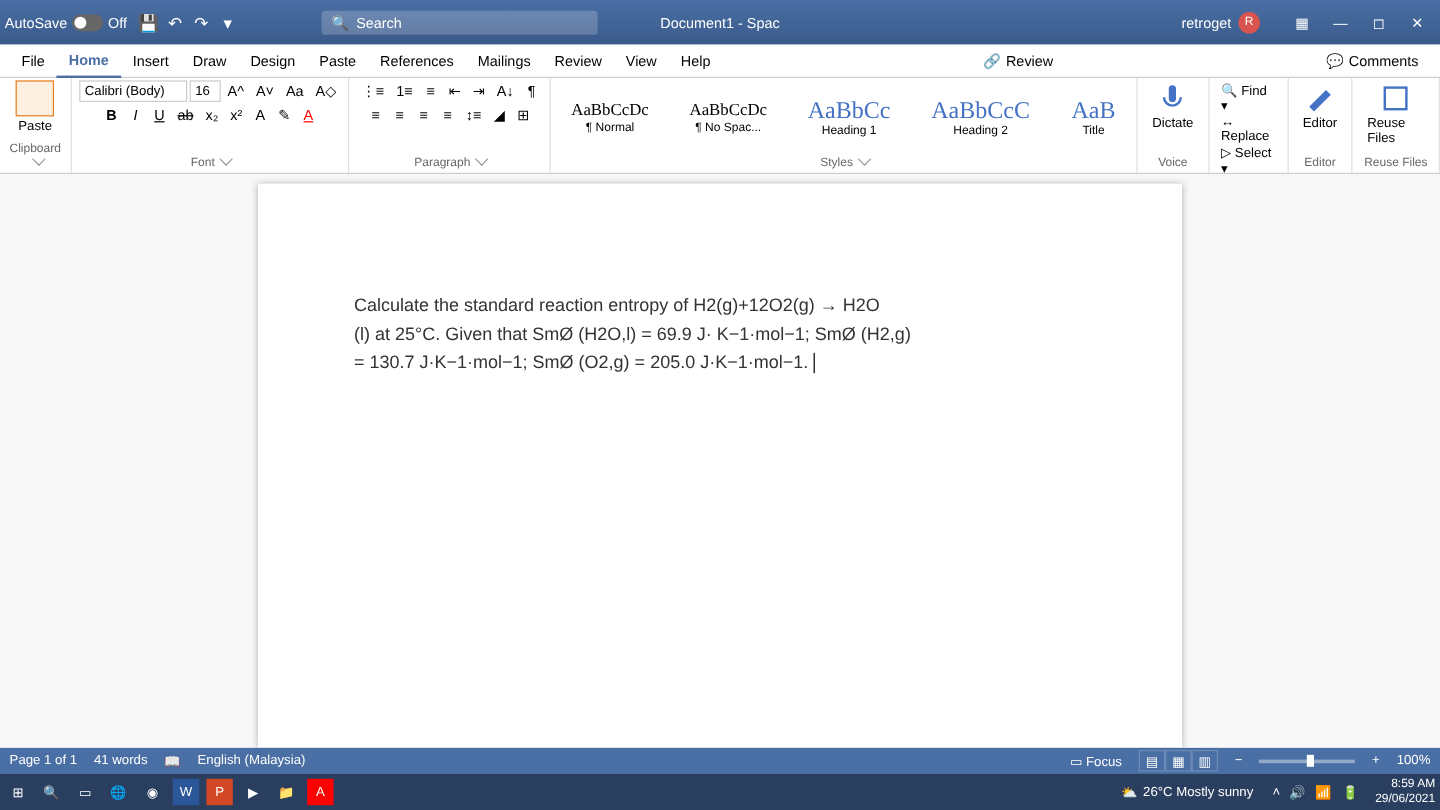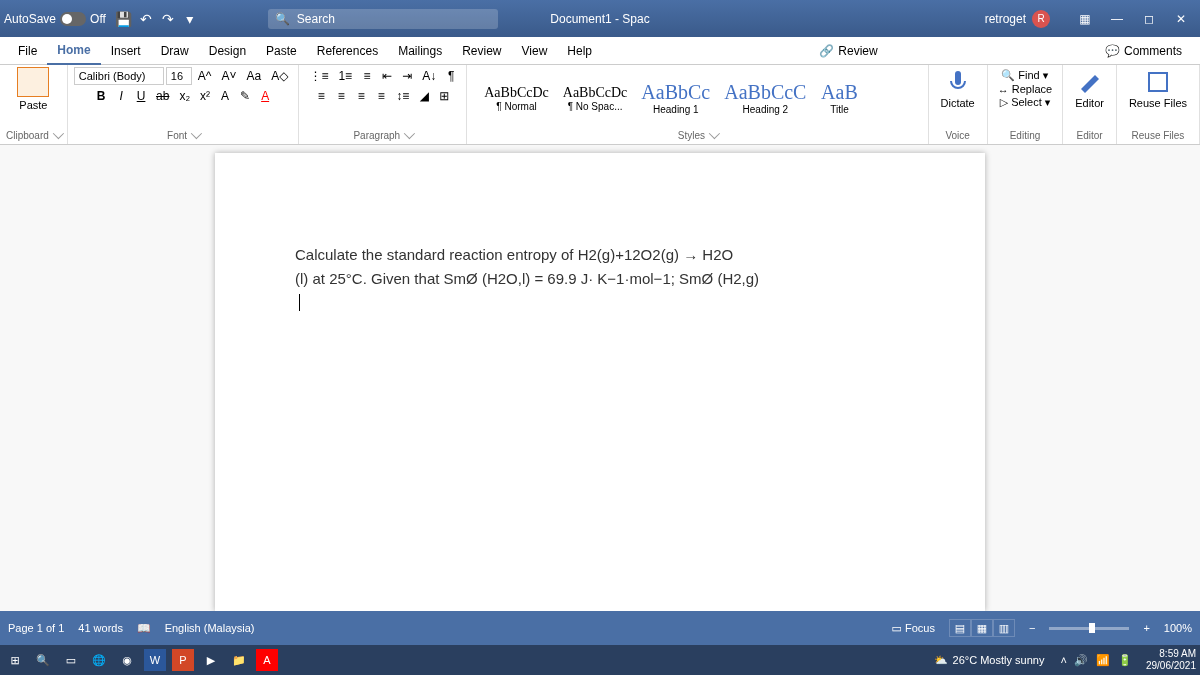--- a/index.html
+++ b/index.html
@@ -23,31 +23,31 @@
 .share,.comments{margin-left:auto;padding:4px 10px;display:flex;align-items:center;gap:4px;font-size:12px}
 .ribbon{height:80px;display:flex;border-bottom:1px solid #ccc;font-size:11px}
 .group{border-right:1px solid #e0e0e0;padding:2px 6px;display:flex;flex-direction:column}
 .group-body{flex:1;display:flex;align-items:center;gap:2px}
 .group-label{text-align:center;font-size:10px;color:#666;padding:1px 0}
 .paste-icon{width:32px;height:30px;border:1px solid #e67e22;background:#fdf0e0}
 .font-box{display:flex;flex-direction:column;gap:2px}
 .font-row{display:flex;gap:2px;align-items:center}
 .font-sel{border:1px solid #ccc;padding:2px 4px;font-size:11px}
 .rb-btn{padding:2px 4px;min-width:18px;text-align:center;font-size:12px}
-.styles-gallery{display:flex;gap:0;flex:1;align-items:center;padding:0 4px}
+.styles-gallery{display:flex;gap:20px;flex:1;align-items:center;padding:0 4px}
 .style-item{border:1px solid transparent;padding:4px 6px;text-align:center;font-size:10px;min-width:52px}
 .style-preview{font-family:'Times New Roman';font-size:14px}
 .style-preview.big{font-size:20px;color:#4472c4}
 .editing-col{display:flex;flex-direction:column;font-size:11px;gap:1px;padding:2px 4px}
 .big-btn{display:flex;flex-direction:column;align-items:center;gap:2px;padding:2px 6px;font-size:11px}
 .big-btn svg{width:26px;height:26px}
 .doc-area{flex:1;background:#f8f8f8;display:flex;justify-content:center;overflow:hidden;position:relative}
 .page{width:770px;background:#fff;margin-top:8px;box-shadow:0 0 6px rgba(0,0,0,.3);padding:90px 80px;font-family:'Cambria',serif;font-size:15px;color:#333;line-height:1.6}
 .page .cursor{border-right:1px solid #000}
-.statusbar{height:34px;background:#4a6fa5;color:#fff;display:flex;align-items:center;font-size:11px;padding:0 8px;gap:14px}
+.statusbar{height:22px;background:#4a6fa5;color:#fff;display:flex;align-items:center;font-size:11px;padding:0 8px;gap:14px}
 .statusbar .spacer{flex:1}
 .view-btns{display:flex;gap:0}
 .vbtn{width:22px;height:18px;display:flex;align-items:center;justify-content:center;border:1px solid rgba(255,255,255,.2)}
 .zoom-slider{width:80px;height:3px;background:rgba(255,255,255,.4);position:relative}
 .zoom-slider::after{content:'';position:absolute;width:6px;height:10px;background:#fff;top:-4px;left:50%}
 .taskbar{height:30px;background:#2a3f5f;display:flex;align-items:center;color:#fff;font-size:11px;padding:0 4px;gap:6px}
 .task-icon{width:22px;height:22px;display:flex;align-items:center;justify-content:center}
 .weather{display:flex;align-items:center;gap:4px;margin-left:auto}
 .tray{display:flex;align-items:center;gap:8px;margin-left:10px}
 .time{text-align:right;font-size:10px;line-height:1.2;margin-left:8px}
@@ -217,21 +217,21 @@
       <span>Reuse Files</span>
     </div>
     <div class="group-label">Reuse Files</div>
   </div>
 </div>
 
 <div class="doc-area">
   <div class="page">
     <div>Calculate the standard reaction entropy of H2(g)+12O2(g) → H2O</div>
     <div><span>(l) at 25°C. Given that SmØ (H2O,l) = 69.9 J· K−1·mol−1; SmØ (H2,g)</span></div>
-    <div><span class="cursor">&nbsp;</span></div>
+    <div><span>= 130.7 J·K−1·mol−1; SmØ (O2,g) = 205.0 J·K−1·mol−1.</span><span class="cursor">&nbsp;</span></div>
   </div>
 </div>
 
 <div class="statusbar">
   <span>Page 1 of 1</span>
   <span>41 words</span>
   <span>📖</span>
   <span>English (Malaysia)</span>
   <div class="spacer"></div>
   <span>▭ <span>Focus</span></span>

